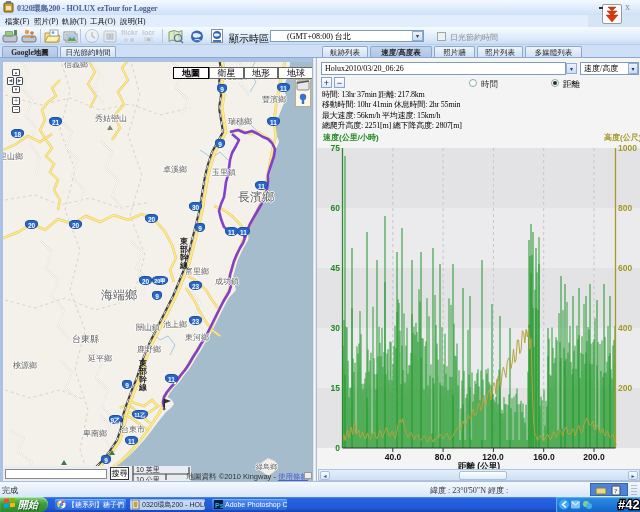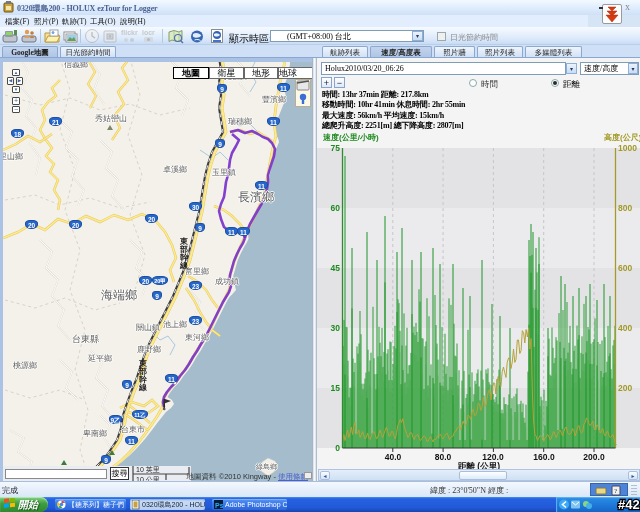--- a/index.html
+++ b/index.html
@@ -12,21 +12,21 @@
 .tabbar{left:0;top:45px;width:640px;height:13px;background:linear-gradient(#dcea fb,#c7daf3);background:#cfdff5;}
 .tab{position:absolute;top:1px;height:12px;border:1px solid #8ca8cf;border-bottom:none;border-radius:2px 2px 0 0;background:linear-gradient(#eef5fd,#cfdff3);font-size:7.5px;color:#222;text-align:center;line-height:12px;font-family:"Liberation Serif",serif;}
 .tab.act{background:linear-gradient(#c3d4ec,#aec4e4);font-weight:bold;}
 .mappanel{left:0;top:58px;width:313px;height:423px;background:#aac2e4;}
 .mapview{position:absolute;left:3px;top:4px;width:309px;height:419px;background:#f4f1ea;overflow:hidden;}
 .chartpanel{left:317px;top:58px;width:323px;height:423px;background:#f4f4f4;}
 .statusbar{left:0;top:481px;width:640px;height:16px;background:linear-gradient(#f3f8fe,#d9e7f8);border-top:1px solid #a8bedb;font-size:8px;color:#222;font-family:"Liberation Serif",serif;padding-left:21px;}
 .taskbar{left:0;top:497px;width:640px;height:15px;background:linear-gradient(#4b8df0 0%,#2663e0 12%,#2159d8 70%,#1746b2 100%);}
 .glabel{position:absolute;font-size:8px;color:#5c5c5c;text-shadow:1px 0 0 #fff,-1px 0 0 #fff,0 1px 0 #fff,0 -1px 0 #fff;white-space:nowrap;}
 .shield{position:absolute;width:10px;height:9px;background:#2667cc;border-radius:45% 45% 60% 60%;color:#fff;font-size:6.5px;font-weight:bold;text-align:center;line-height:9px;border:1px solid #1d4f9e;}
-.statline{position:absolute;left:3px;font-size:8px;font-weight:bold;color:#000;white-space:nowrap;font-family:"Liberation Serif",serif;letter-spacing:-0.2px;text-align:center;}
+.statline{position:absolute;left:3px;font-size:8px;font-weight:normal;color:#000;white-space:nowrap;font-family:"Liberation Serif",serif;letter-spacing:-0.2px;text-align:center;}
 .combo{position:absolute;background:#fff;border:1px solid #7f9db9;font-size:9px;color:#000;font-family:"Liberation Serif",serif;}
 .carr{position:absolute;background:linear-gradient(#eaf3fd,#c8dcf3);border:1px solid #8cb0da;font-size:6px;color:#335;text-align:center;}
 .tbtn{position:absolute;top:2px;height:11px;border-radius:2px;background:linear-gradient(#5795f2,#3a78e8 45%,#2e66d8);box-shadow:inset 0 1px 0 #7cb0f6;color:#fff;font-size:7px;line-height:11px;white-space:nowrap;overflow:hidden;}
 </style></head><body>
 
 <div class="abs titlebar">
   <svg class="abs" style="left:3px;top:1px" width="12" height="12">
       <rect x="1" y="2" width="9" height="9" rx="1" fill="#caa23a" stroke="#6b5215"></rect>
       <rect x="3" y="0" width="5" height="3" fill="#777"></rect>
       <rect x="3" y="5" width="5" height="4" fill="#f5e6b0"></rect>
@@ -273,21 +273,21 @@
 <div class="abs" style="left:176px;top:176px;width:10px;font-size:8px;font-weight:bold;color:#222;line-height:8px;text-align:center;">東部幹線</div>
 <div class="abs" style="left:9px;top:7px;width:8px;height:7px;background:#fff;border:1.5px solid #4a4a4a;border-radius:1px;color:#4668a8;font-size:4.5px;line-height:5px;text-align:center;">▲</div>
 <div class="abs" style="left:4px;top:15px;width:7px;height:8px;background:#fff;border:1.5px solid #4a4a4a;border-radius:1px;color:#4668a8;font-size:4.5px;line-height:6px;text-align:center;">◀</div>
 <div class="abs" style="left:13px;top:15px;width:7px;height:8px;background:#fff;border:1.5px solid #4a4a4a;border-radius:1px;color:#4668a8;font-size:4.5px;line-height:6px;text-align:center;">▶</div>
 <div class="abs" style="left:9px;top:24px;width:8px;height:7px;background:#fff;border:1.5px solid #4a4a4a;border-radius:1px;color:#4668a8;font-size:4.5px;line-height:5px;text-align:center;">▼</div>
 <div class="abs" style="left:9px;top:35px;width:8px;height:8px;background:#fff;border:1.5px solid #4a4a4a;border-radius:1px;color:#4668a8;font-size:7px;line-height:6px;text-align:center;">+</div>
 <div class="abs" style="left:9px;top:44px;width:8px;height:7px;background:#fff;border:1.5px solid #4a4a4a;border-radius:1px;color:#4668a8;font-size:7px;line-height:5px;text-align:center;">−</div>
 <div class="abs" style="left:170px;top:5px;width:36px;height:12px;background:#fff;border:1.5px solid #000;font-size:9px;font-weight:bold;text-align:center;line-height:11px;color:#000">地圖</div>
 <div class="abs" style="left:206px;top:5px;width:35px;height:12px;background:#fff;border:1px solid #676767;font-size:9px;font-weight:normal;text-align:center;line-height:11px;color:#000">衛星</div>
 <div class="abs" style="left:241px;top:5px;width:34px;height:12px;background:#fff;border:1px solid #676767;font-size:9px;font-weight:normal;text-align:center;line-height:11px;color:#000">地形</div>
-<div class="abs" style="left:275px;top:5px;width:36px;height:12px;background:#fff;border:1px solid #676767;font-size:9px;font-weight:normal;text-align:left;line-height:11px;color:#000">地球</div>
+<div class="abs" style="left:275px;top:5px;width:36px;height:12px;background:#fff;border:1px solid #676767;font-size:9px;font-weight:normal;text-align:center;line-height:11px;color:#000">地球</div>
 <div class="abs" style="left:292px;top:17px;width:16px;height:28px;background:#fdf9e6;border:1px solid #b8b090;"></div>
 <svg class="abs" style="left:293px;top:18px" width="14" height="26">
         <rect x="1" y="1" width="12" height="9" rx="1" fill="#e8e8e8" stroke="#888"></rect>
         <path d="M1 3 L13 1" stroke="#555" stroke-width="1.5"></path>
         <circle cx="7" cy="17" r="3.2" fill="#3b6fd4"></circle>
         <rect x="5.8" y="19" width="2.4" height="5" fill="#3b6fd4"></rect>
       </svg>
 <div class="abs" style="left:0px;top:404px;width:188px;height:15px;background:#e9edf2;"></div>
 <div class="abs" style="left:2px;top:407px;width:102px;height:10px;background:#fff;border:1px solid #8a8a8a;"></div>
 <div class="abs" style="left:107px;top:405px;width:19px;height:13px;background:#fff;border:1.5px solid #333;font-size:8px;text-align:center;line-height:11px;color:#000">搜尋</div>

